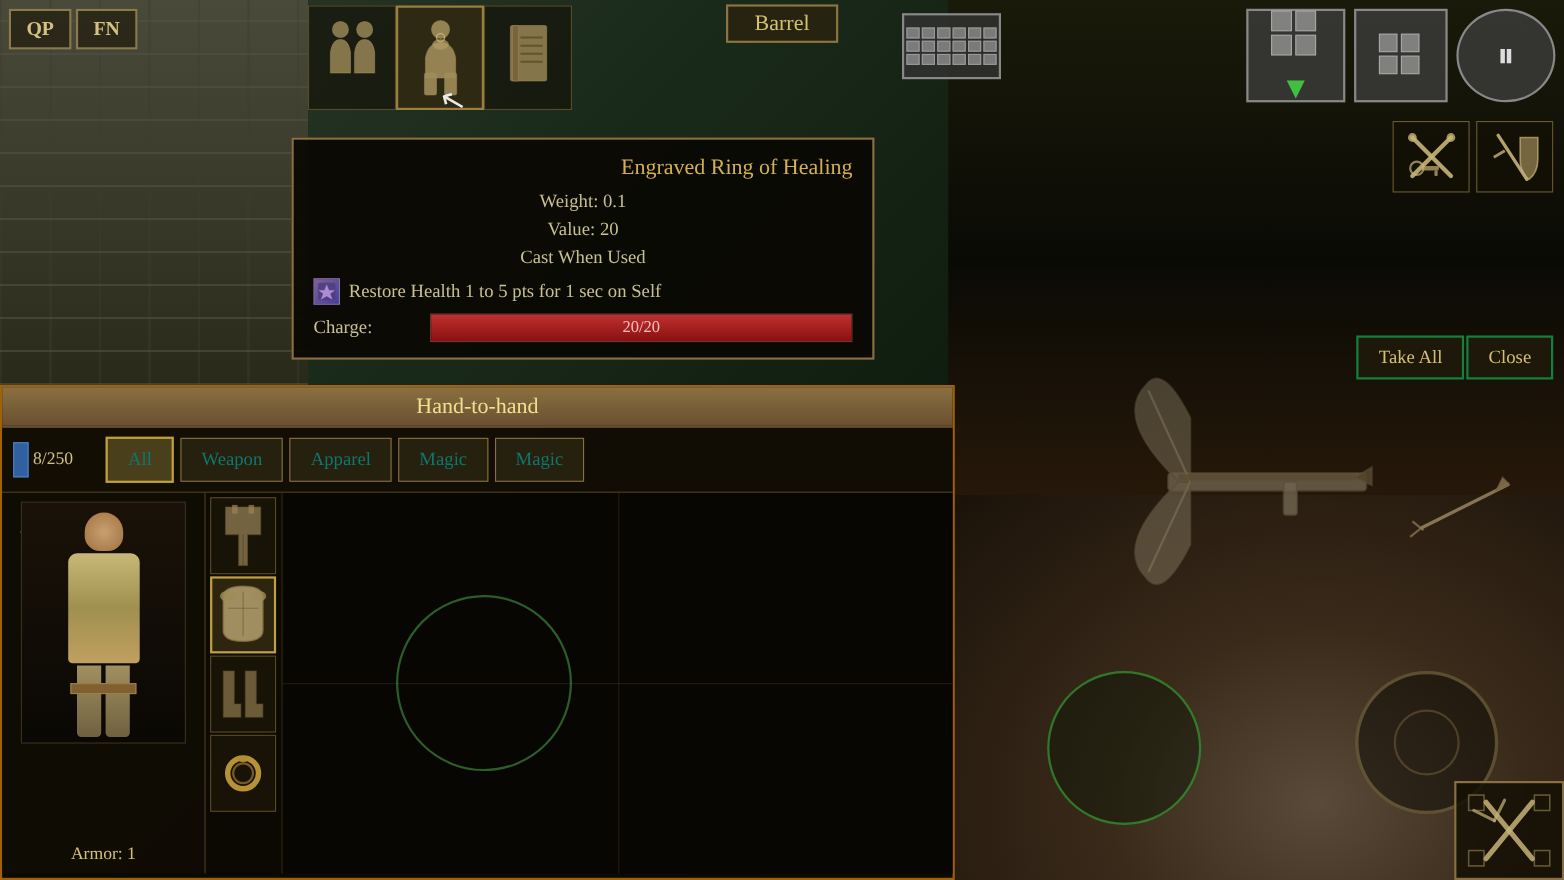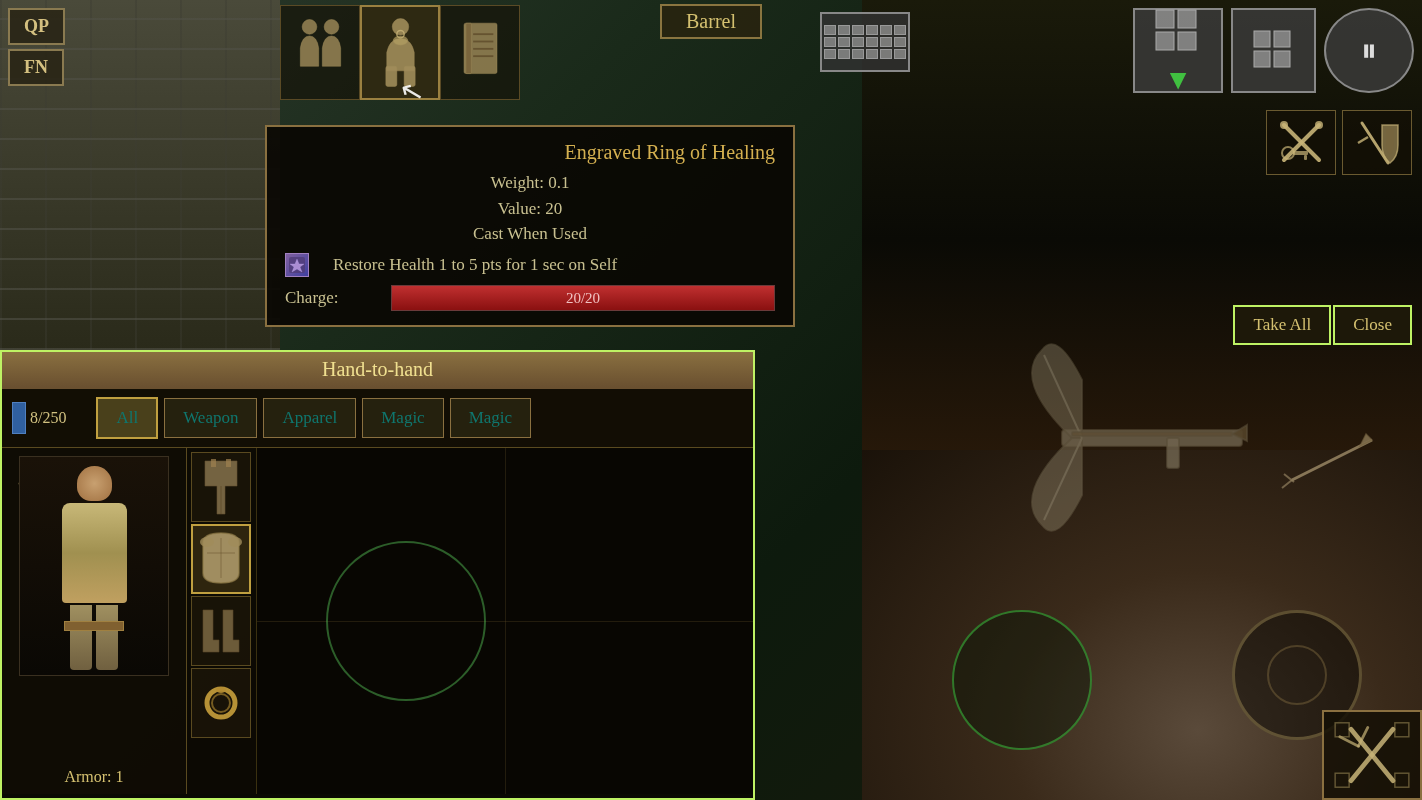--- a/index.html
+++ b/index.html
@@ -60,21 +60,20 @@
       bottom: 0; right: 0;
       width: 560px; height: 350px;
       background: radial-gradient(ellipse at 60% 80%, #5a4a3a 0%, #3a2a1a 40%, #1a1209 100%);
     }
 
     .top-left-buttons {
       display: flex;
       gap: 4px;
       padding: 8px;
       align-items: flex-start;
-      flex-direction: column;
     }
 
     .qp-fn-btn {
       background: rgba(40,35,20,0.85);
       border: 2px solid #8a7a50;
       color: #d4c080;
       font-size: 18px;
       font-weight: bold;
       padding: 6px 14px;
       cursor: pointer;
@@ -181,21 +180,21 @@
       color: #c8c090;
       font-size: 17px;
       text-align: center;
       font-family: 'Times New Roman', serif;
       line-height: 1.5;
     }
 
     .tooltip-effect-row {
       display: flex;
       align-items: center;
-      gap: 24px;
+      gap: 8px;
       margin: 6px 0;
     }
 
     .effect-icon {
       width: 24px; height: 24px;
       background: linear-gradient(135deg, #8060a0, #4040a0);
       border: 1px solid #a080c0;
       display: flex; align-items: center; justify-content: center;
       font-size: 12px;
       color: #e0c0ff;
@@ -240,24 +239,24 @@
       transform: translate(-50%, -50%);
       color: #f0c0c0;
       font-size: 15px;
       font-family: 'Times New Roman', serif;
     }
 
     
     #inventory-panel {
       position: absolute;
       bottom: 0; left: 0;
-      width: 755px;
+      width: 868px;
       height: 450px;
       background: rgba(10,8,2,0.92);
-      border: 2px solid #bef264;
+      border: 2px solid #a16207;
       z-index: 20;
     }
 
     .inv-header {
       background: linear-gradient(180deg, #8a7040, #6a5030);
       padding: 6px 0;
       display: flex;
       align-items: center;
       justify-content: center;
       border-bottom: 2px solid #6a5030;
@@ -452,21 +451,21 @@
       position: absolute;
       right: 10px;
       bottom: 455px;
       display: flex;
       gap: 2px;
       z-index: 25;
     }
 
     .take-all-btn, .close-btn {
       background: rgba(30,25,10,0.95);
-      border: 2px solid #bef264;
+      border: 2px solid #15803d;
       color: #d4c070;
       font-size: 17px;
       padding: 8px 18px;
       cursor: pointer;
       font-family: 'Times New Roman', serif;
     }
 
     
     .compass-circle {
       position: absolute;

